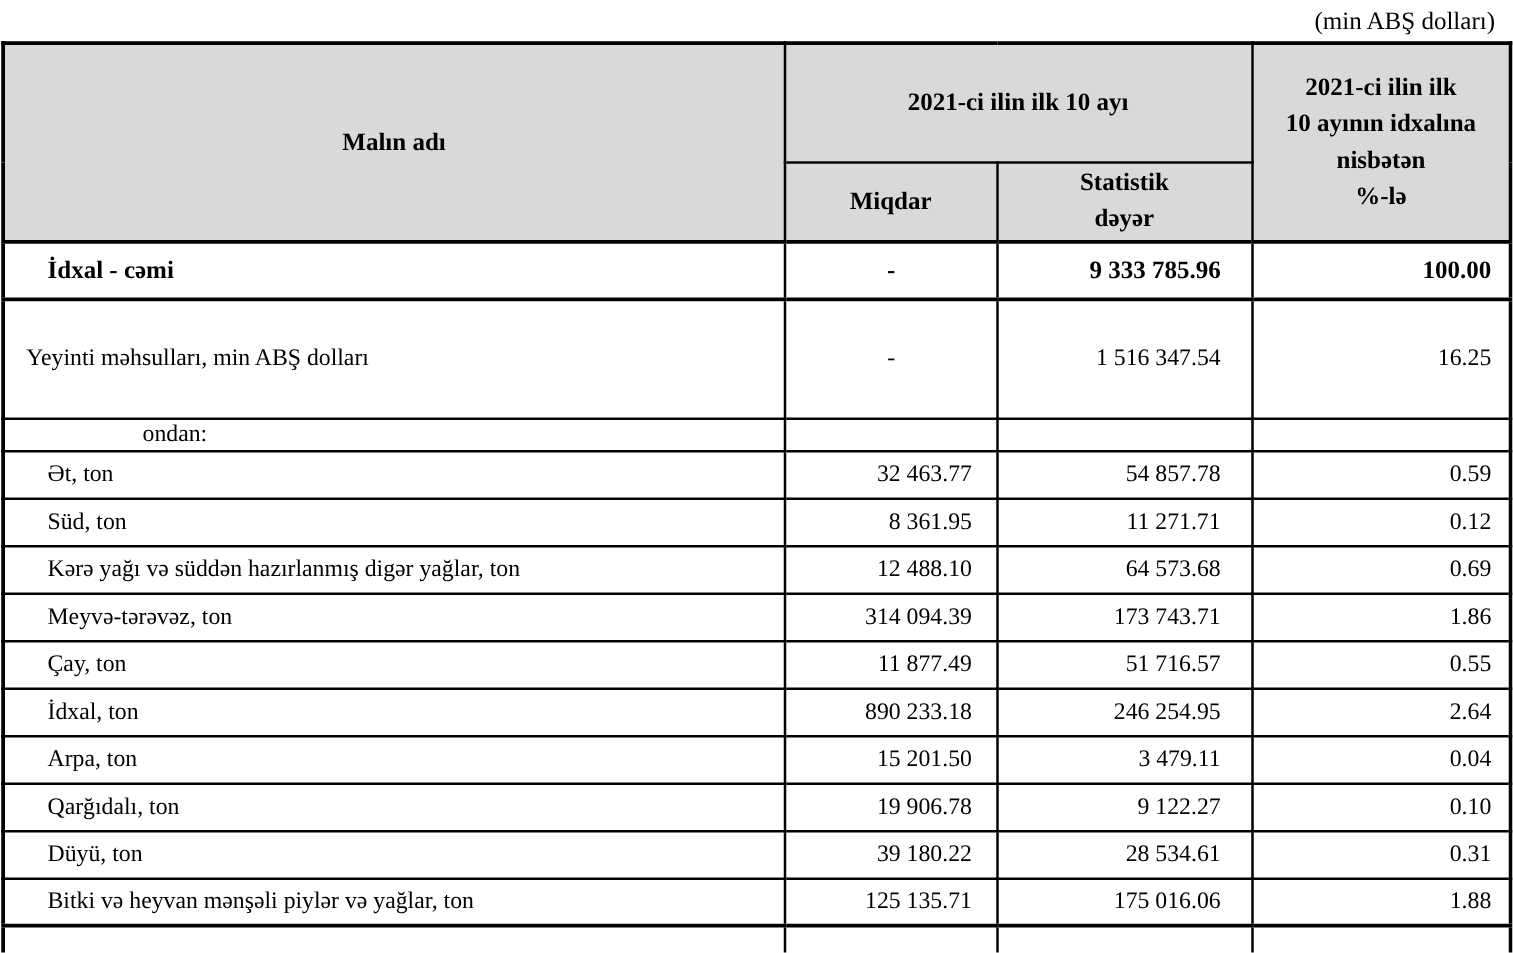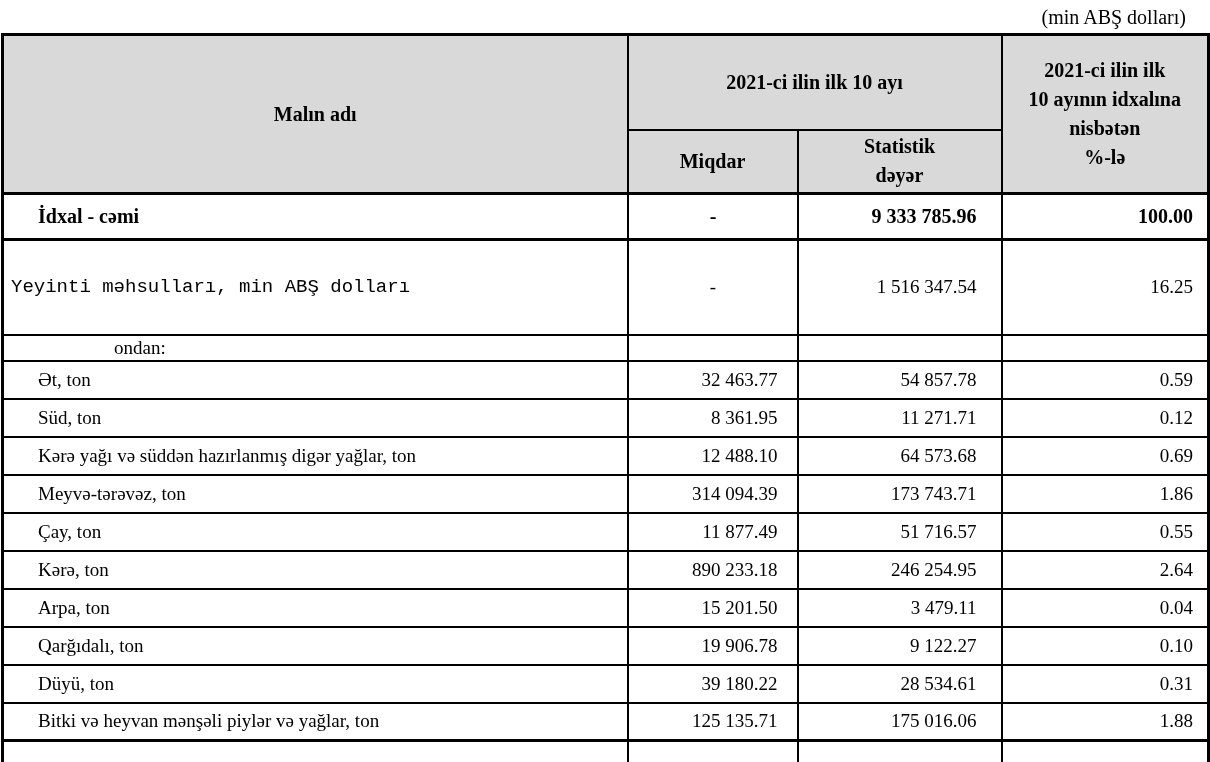--- a/index.html
+++ b/index.html
@@ -7,21 +7,21 @@
     padding: 0;
     width: 1210px;
     height: 762px;
     overflow: hidden;
     background: #ffffff;
     font-family: "Liberation Serif", "DejaVu Serif", serif;
     color: #000000;
   }
   .caption {
     height: 29px;
-    padding: 4px 24px 0 0;
+    padding: 4px 14px 0 0;
     text-align: right;
     font-size: 20px;
     line-height: 26px;
   }
   table.stats {
     border-collapse: collapse;
     table-layout: fixed;
     width: 1206px;
     margin-left: 1px;
     border: 3px solid #000;
@@ -46,21 +46,21 @@
   td.name { text-align: left; font-size: 19px; padding-left: 34px; }
   td.qty  { text-align: right; font-size: 19px; padding-right: 19px; }
   td.val  { text-align: right; font-size: 19px; padding-right: 24px; }
   td.pct  { text-align: right; font-size: 19px; padding-right: 14px; }
 
   tr.row-total   { height: 46px; margin-left: 16px; }
   tr.row-total td { font-weight: bold; font-size: 20px; border-bottom-width: 3px; }
   tr.row-total td.qty { text-align: center; padding-right: 0; }
 
   tr.row-section { height: 95px; }
-  tr.row-section td.name { padding-left: 7px; font-family: Liberation Mono, monospace; }
+  tr.row-section td.name { padding-left: 17px; }
   tr.row-section td.qty { text-align: center; padding-right: 0; }
 
   tr.row-subheader { height: 20px; }
   tr.row-subheader td.name { padding-left: 110px; }
 
   tr.row-item { height: 38px; }
 
   tbody tr:nth-last-child(2) td { border-bottom-width: 3px; }
   tr.row-cutoff { height: 40px; }
 </style>
@@ -134,21 +134,21 @@
     <td class="val">173 743.71</td>
     <td class="pct">1.86</td>
   </tr>
       <tr class="row-item">
     <td class="name">Çay, ton</td>
     <td class="qty">11 877.49</td>
     <td class="val">51 716.57</td>
     <td class="pct">0.55</td>
   </tr>
       <tr class="row-item">
-    <td class="name">Kərə, ton</td>
+    <td class="name">İdxal, ton</td>
     <td class="qty">890 233.18</td>
     <td class="val">246 254.95</td>
     <td class="pct">2.64</td>
   </tr>
       <tr class="row-item">
     <td class="name">Arpa, ton</td>
     <td class="qty">15 201.50</td>
     <td class="val">3 479.11</td>
     <td class="pct">0.04</td>
   </tr>

